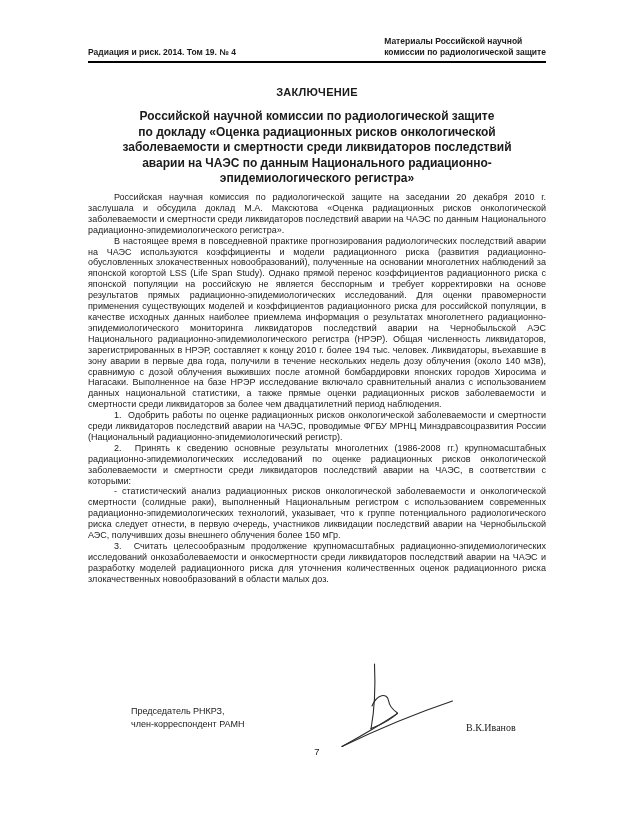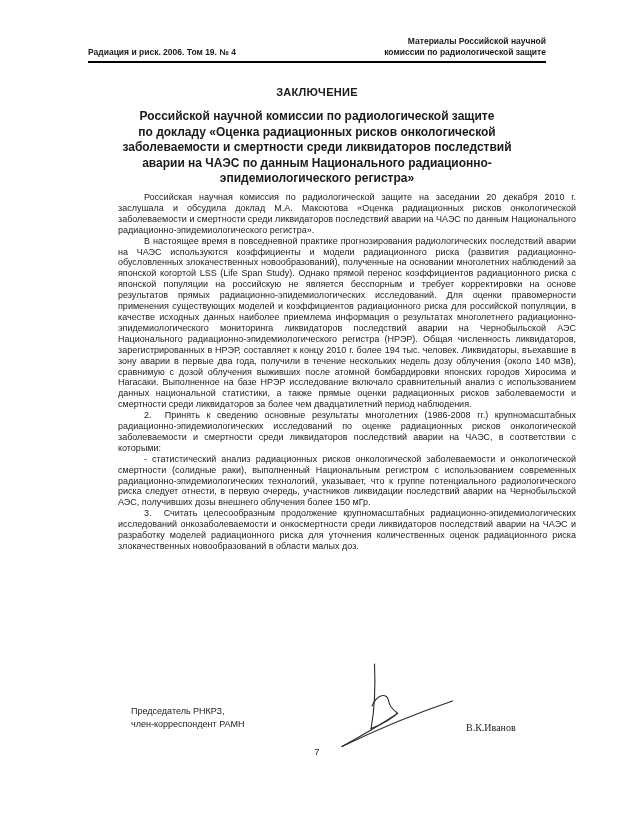--- a/index.html
+++ b/index.html
@@ -18,21 +18,21 @@
     right: 88px;
     top: 36px;
     display: flex;
     justify-content: space-between;
     align-items: flex-end;
     font-size: 8.5px;
     font-weight: bold;
     line-height: 10.5px;
   }
   .header-left { white-space: nowrap; }
-  .header-right { text-align: right; white-space: pre-line; }
+  .header-right { text-align: left; white-space: pre-line; }
   .rule {
     position: absolute;
     left: 88px;
     right: 88px;
     top: 61px;
     height: 2px;
     background: #000000;
   }
   .doc-title {
     position: absolute;
@@ -56,21 +56,20 @@
     white-space: pre-line;
   }
   .doc-body {
     position: absolute;
     left: 88px;
     width: 458px;
     top: 192px;
     font-size: 9px;
     line-height: 10.9px;
     text-align: justify;
-    margin-left: 30px;
   }
   .doc-body p {
     margin: 0;
     padding: 0;
     text-indent: 26px;
   }
   .sig-role {
     position: absolute;
     left: 123px;
     top: 705px;
@@ -101,38 +100,39 @@
     text-align: center;
     font-size: 9.5px;
   }
 </style>
 </head>
 <body>
 
 <div class="page">
 
   <div class="header">
-    <div class="header-left">Радиация и риск. 2006. Том 19. № 4</div>
+    <div class="header-left">Радиация и риск. 2014. Том 19. № 4</div>
     <div class="header-right">Материалы Российской научной
 комиссии по радиологической защите</div>
   </div>
 
   <div class="rule"></div>
 
   <div class="doc-title">ЗАКЛЮЧЕНИЕ</div>
 
   <div class="doc-subtitle">Российской научной комиссии по радиологической защите
 по докладу «Оценка радиационных рисков онкологической
 заболеваемости и смертности среди ликвидаторов последствий
 аварии на ЧАЭС по данным Национального радиационно-
 эпидемиологического регистра»</div>
 
   <div class="doc-body">
     <p>Российская научная комиссия по радиологической защите на заседании 20 декабря 2010 г. заслушала и обсудила доклад М.А. Максютова «Оценка радиационных рисков онкологической заболеваемости и смертности среди ликвидаторов последствий аварии на ЧАЭС по данным Национального радиационно-эпидемиологического регистра».</p>
     <p>В настоящее время в повседневной практике прогнозирования радиологических последствий аварии на ЧАЭС используются коэффициенты и модели радиационного риска (развития радиационно-обусловленных злокачественных новообразований), полученные на основании многолетних наблюдений за японской когортой LSS (Life Span Study). Однако прямой перенос коэффициентов радиационного риска с японской популяции на российскую не является бесспорным и требует корректировки на основе результатов прямых радиационно-эпидемиологических исследований. Для оценки правомерности применения существующих моделей и коэффициентов радиационного риска для российской популяции, в качестве исходных данных наиболее приемлема информация о результатах многолетнего радиационно-эпидемиологического мониторинга ликвидаторов последствий аварии на Чернобыльской АЭС Национального радиационно-эпидемиологического регистра (НРЭР). Общая численность ликвидаторов, зарегистрированных в НРЭР, составляет к концу 2010 г. более 194 тыс. человек. Ликвидаторы, въехавшие в зону аварии в первые два года, получили в течение нескольких недель дозу облучения (около 140 мЗв), сравнимую с дозой облучения выживших после атомной бомбардировки японских городов Хиросима и Нагасаки. Выполненное на базе НРЭР исследование включало сравнительный анализ с использованием данных национальной статистики, а также прямые оценки радиационных рисков заболеваемости и смертности среди ликвидаторов за более чем двадцатилетний период наблюдения.</p>
+    <p>1.&nbsp;&nbsp;Одобрить работы по оценке радиационных рисков онкологической заболеваемости и смертности среди ликвидаторов последствий аварии на ЧАЭС, проводимые ФГБУ МРНЦ Минздравсоцразвития России (Национальный радиационно-эпидемиологический регистр).</p>
     <p>2.&nbsp;&nbsp;Принять к сведению основные результаты многолетних (1986-2008 гг.) крупномасштабных радиационно-эпидемиологических исследований по оценке радиационных рисков онкологической заболеваемости и смертности среди ликвидаторов последствий аварии на ЧАЭС, в соответствии с которыми:</p>
     <p>- статистический анализ радиационных рисков онкологической заболеваемости и онкологической смертности (солидные раки), выполненный Национальным регистром с использованием современных радиационно-эпидемиологических технологий, указывает, что к группе потенциального радиологического риска следует отнести, в первую очередь, участников ликвидации последствий аварии на Чернобыльской АЭС, получивших дозы внешнего облучения более 150 мГр.</p>
     <p>3.&nbsp;&nbsp;Считать целесообразным продолжение крупномасштабных радиационно-эпидемиологических исследований онкозаболеваемости и онкосмертности среди ликвидаторов последствий аварии на ЧАЭС и разработку моделей радиационного риска для уточнения количественных оценок радиационного риска злокачественных новообразований в области малых доз.</p>
   </div>
 
   <div class="sig-role">Председатель РНКРЗ,
 член-корреспондент РАМН</div>
 
   <svg class="sig-svg" viewBox="330 650 140 110" xmlns="http://www.w3.org/2000/svg">
     <g fill="none" stroke="#2a2a2a" stroke-width="1.1" stroke-linecap="round" stroke-linejoin="round">

